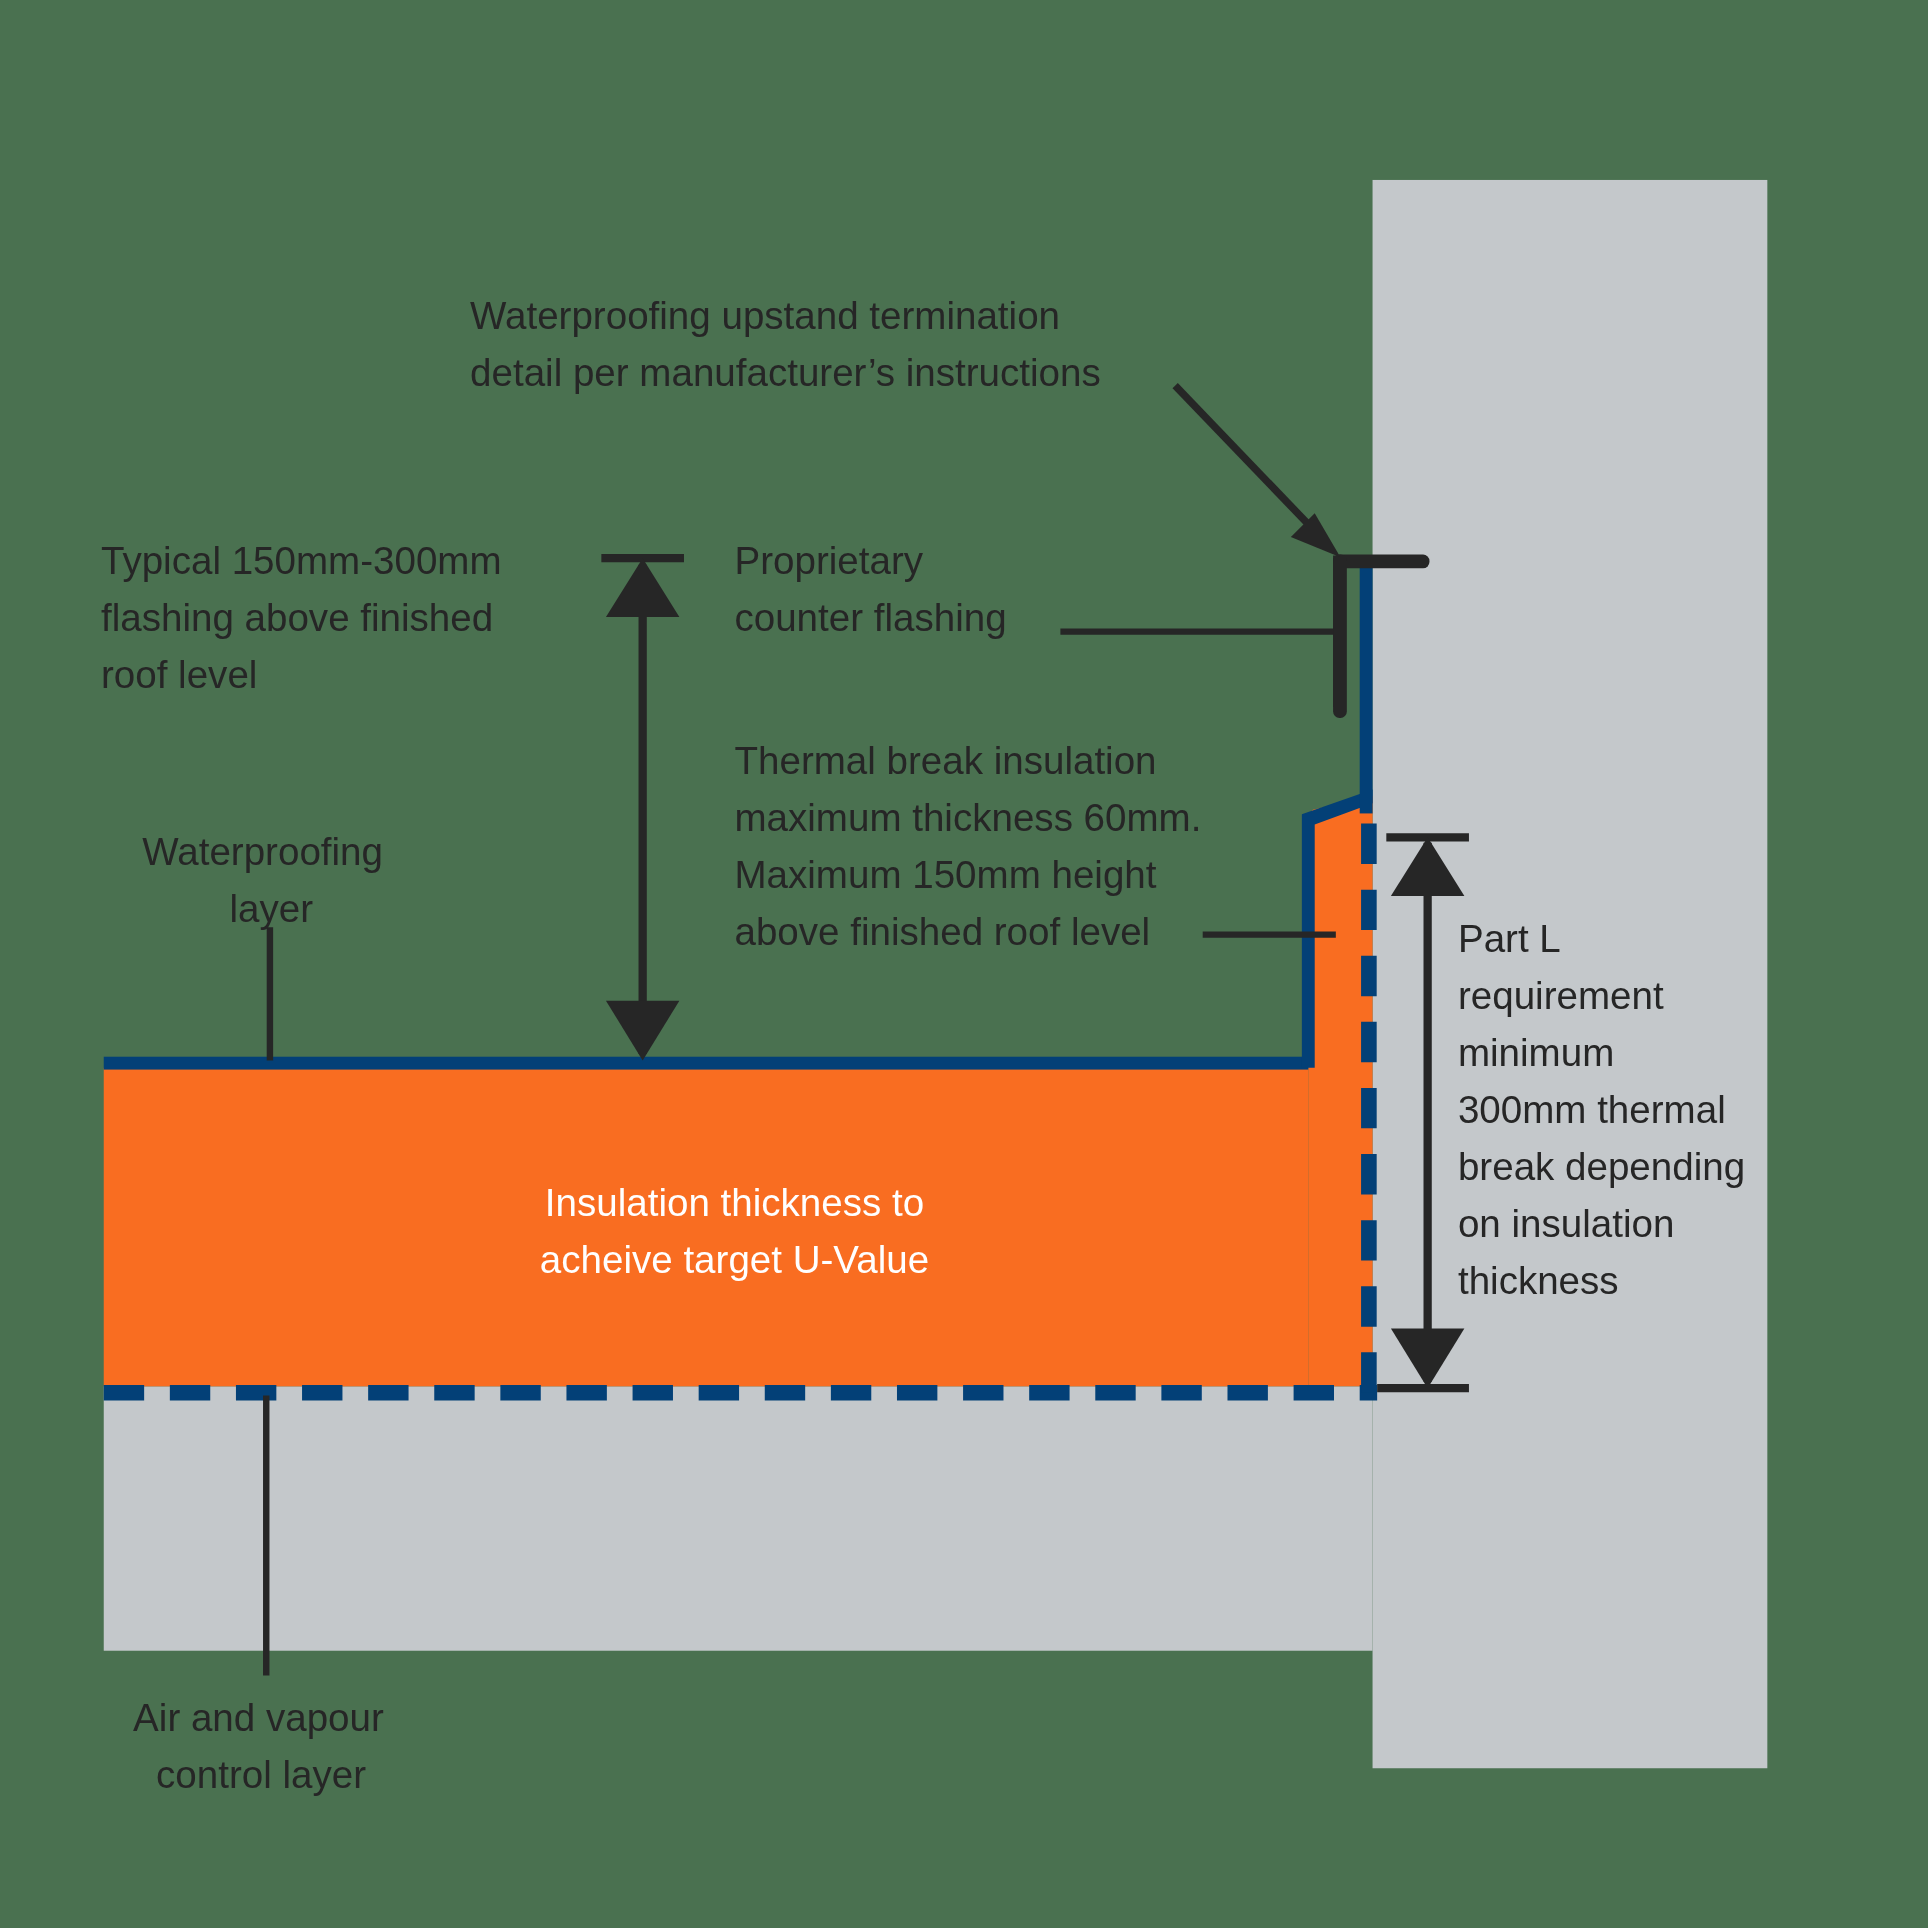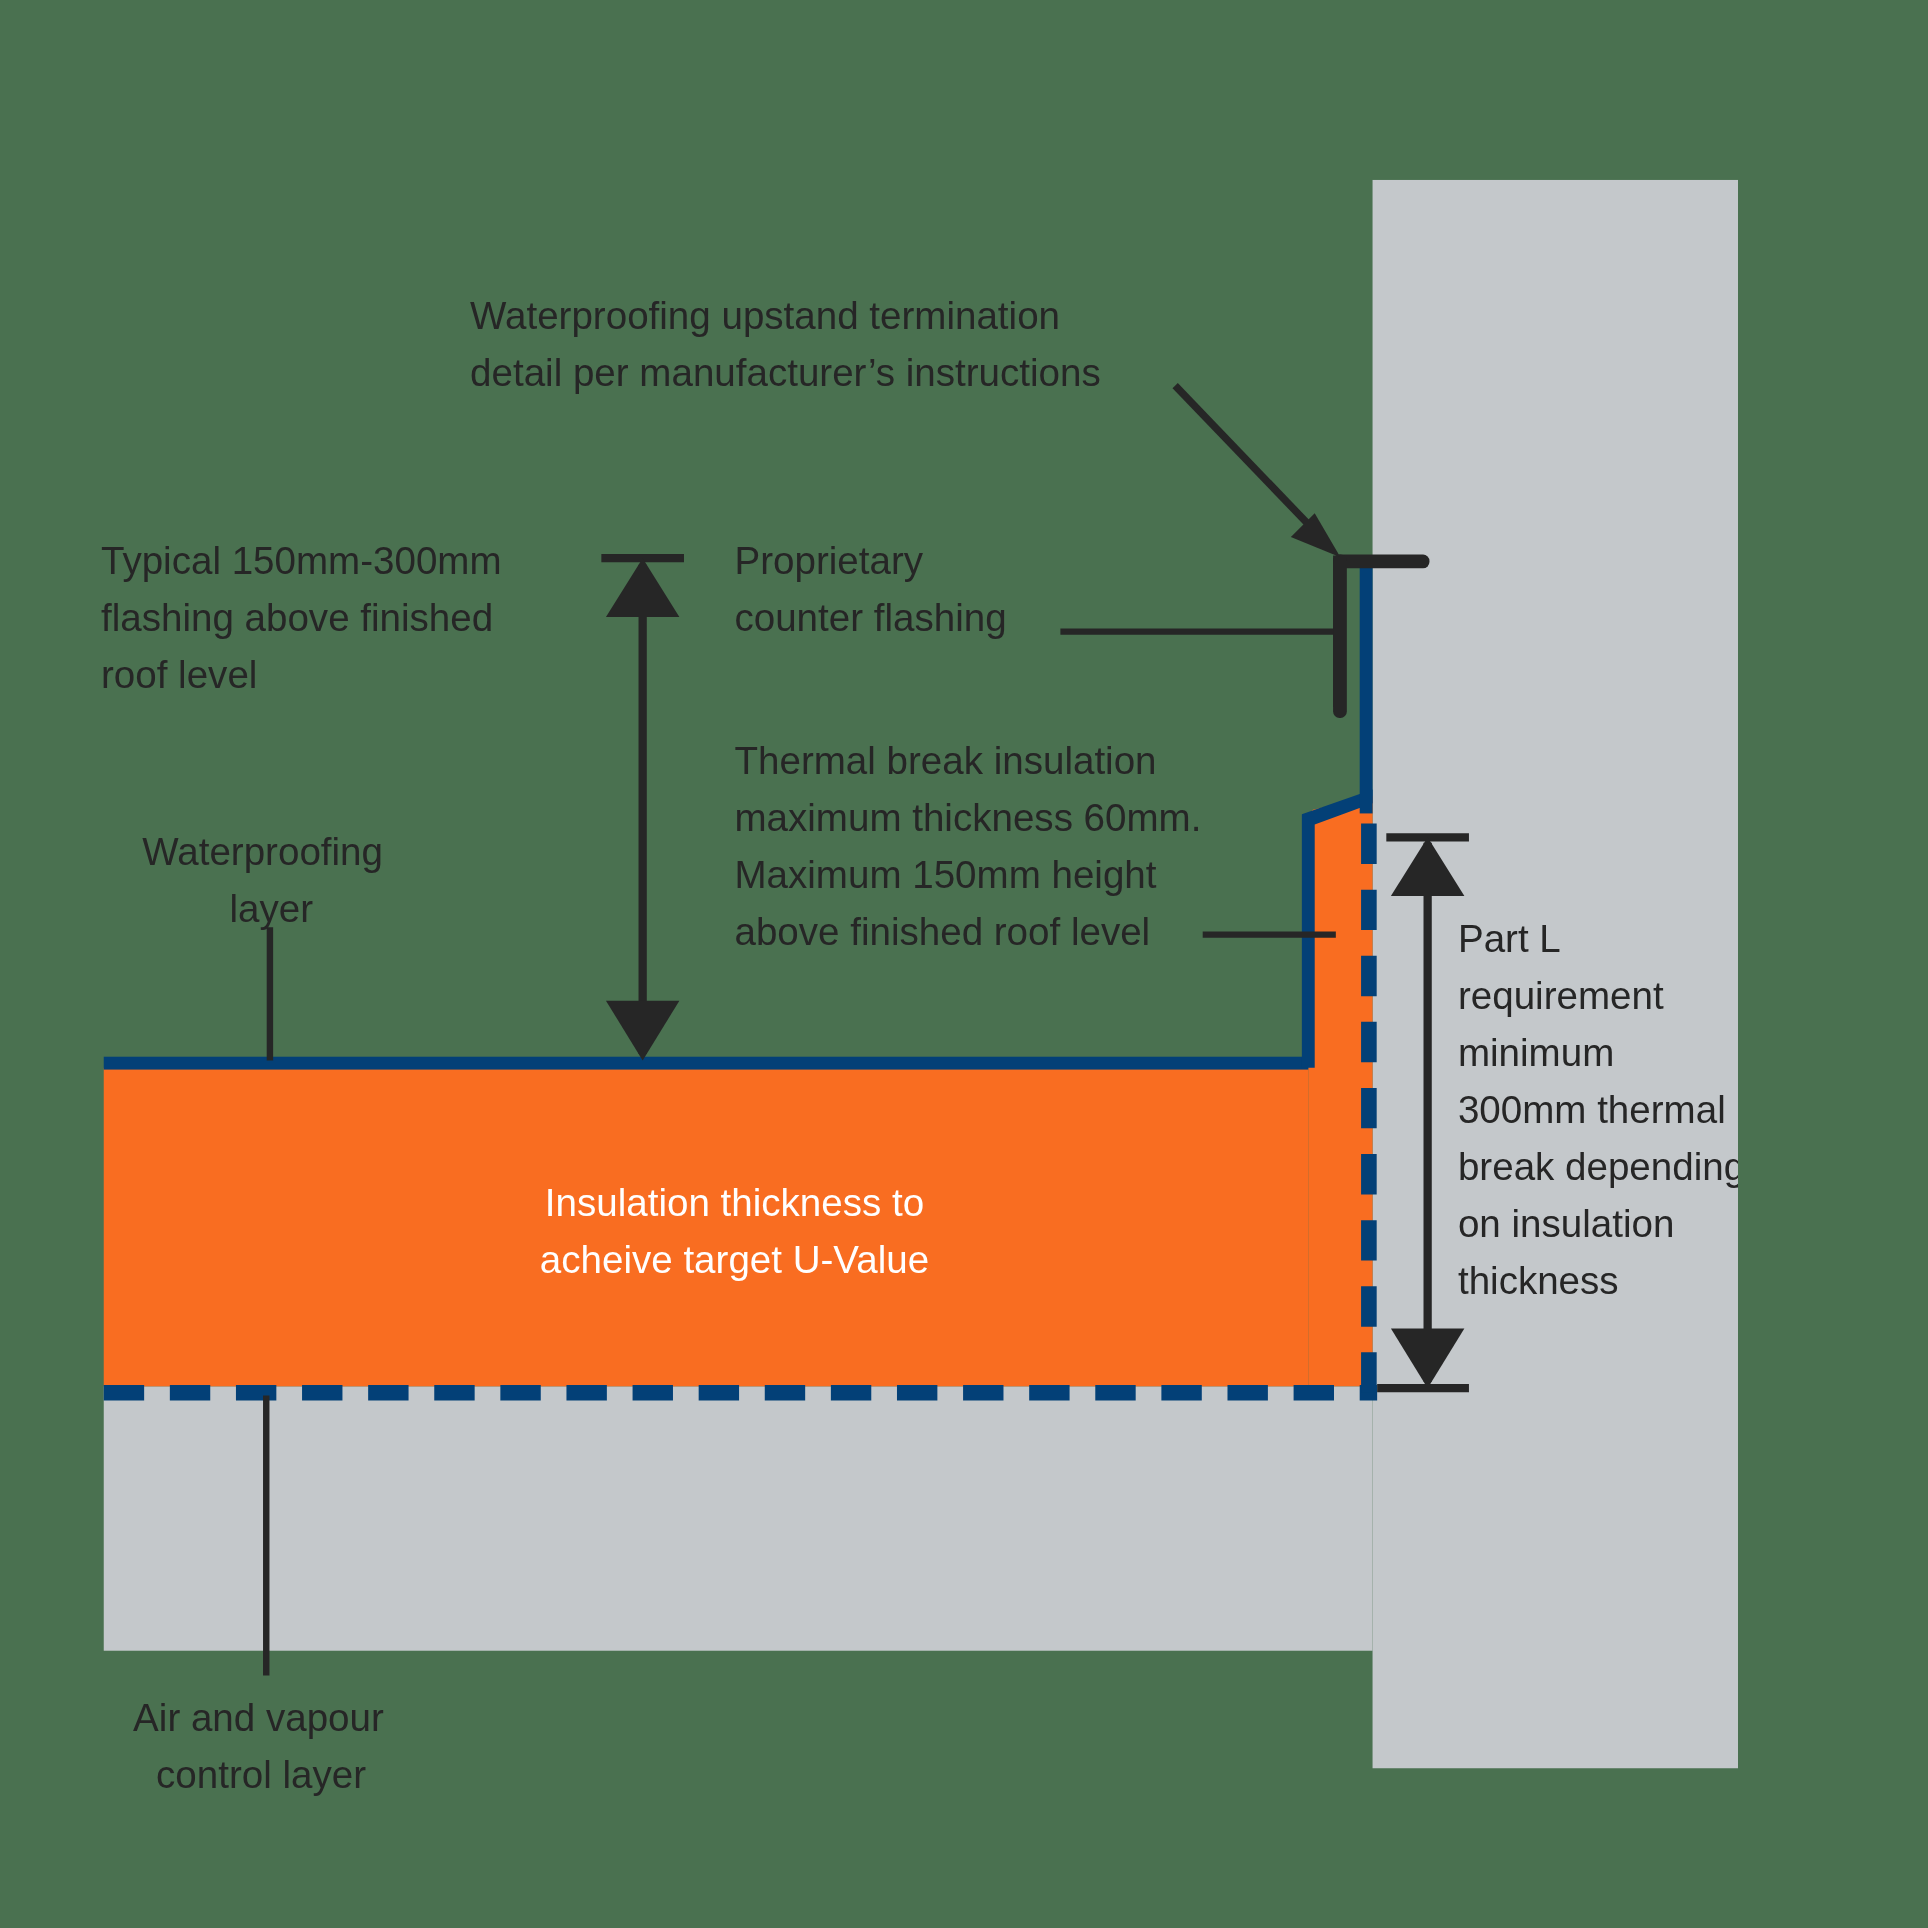--- a/index.html
+++ b/index.html
@@ -2,21 +2,21 @@
 <html style="font-size:14.7px"><head>
 <meta charset="utf-8">
 <style>
   html, body {
     margin: 0;
     padding: 0;
     background: #4a7150;
   }
   #stage {
     position: relative;
-    width: 1738px;
+    width: 1928px;
     height: 1928px;
     background: #4a7150;
     overflow: hidden;
     font-family: "Liberation Sans", sans-serif;
   }
   #stage svg {
     position: absolute;
     top: 0;
     left: 0;
     width: 1928px;

